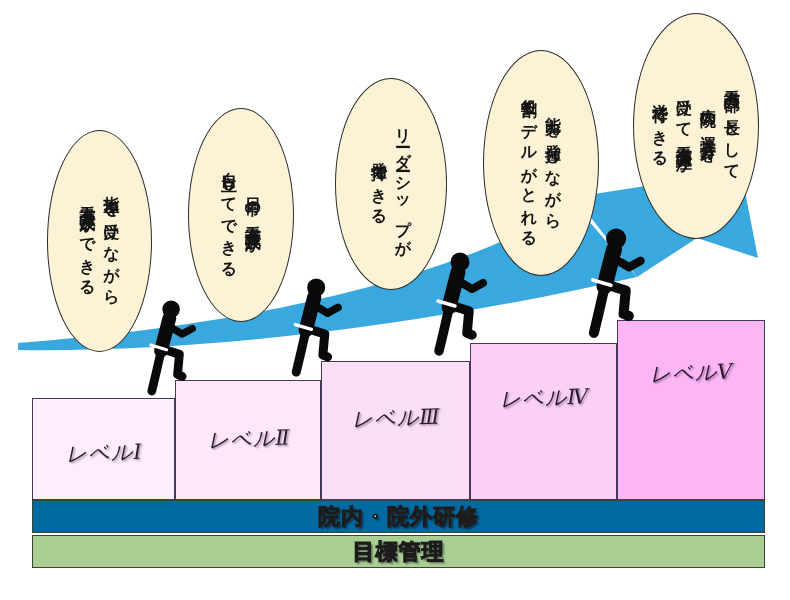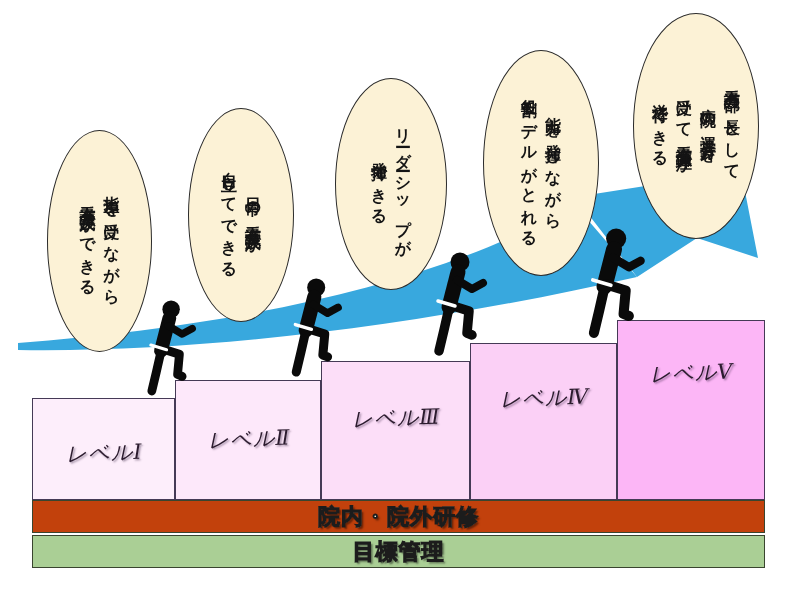--- a/index.html
+++ b/index.html
@@ -102,21 +102,21 @@
   <div class="step s3" style="background-color: rgb(252, 222, 248); border-color: rgb(69, 58, 86);">
     <span class="step-label">レベルⅢ</span>
   </div>
   <div class="step s4" style="background-color: rgb(251, 208, 246); border-color: rgb(69, 58, 86);">
     <span class="step-label">レベルⅣ</span>
   </div>
   <div class="step s5" style="background-color: rgb(252, 182, 246); border-color: rgb(69, 58, 86);">
     <span class="step-label">レベルⅤ</span>
   </div>
 
-  <div class="bar bar1" style="background-color: #c2410c; border-color: rgb(57, 69, 47);">
+  <div class="bar bar1" style="background-color: #0369a1; border-color: rgb(57, 69, 47);">
     <span class="bar-label" style="color: rgb(240, 246, 230);">院内・院外研修</span>
   </div>
   <div class="bar bar2" style="background-color: rgb(170, 207, 149); border-color: rgb(57, 69, 47);">
     <span class="bar-label" style="color: rgb(188, 216, 168);">目標管理</span>
   </div>
 
   <svg class="layer figures-layer" width="790" height="600" viewBox="0 0 790 600" style="color: rgb(10, 10, 10);">
     <defs>
       <g id="climber">
         <circle cx="36" cy="10" r="9.5" fill="currentColor"></circle>

